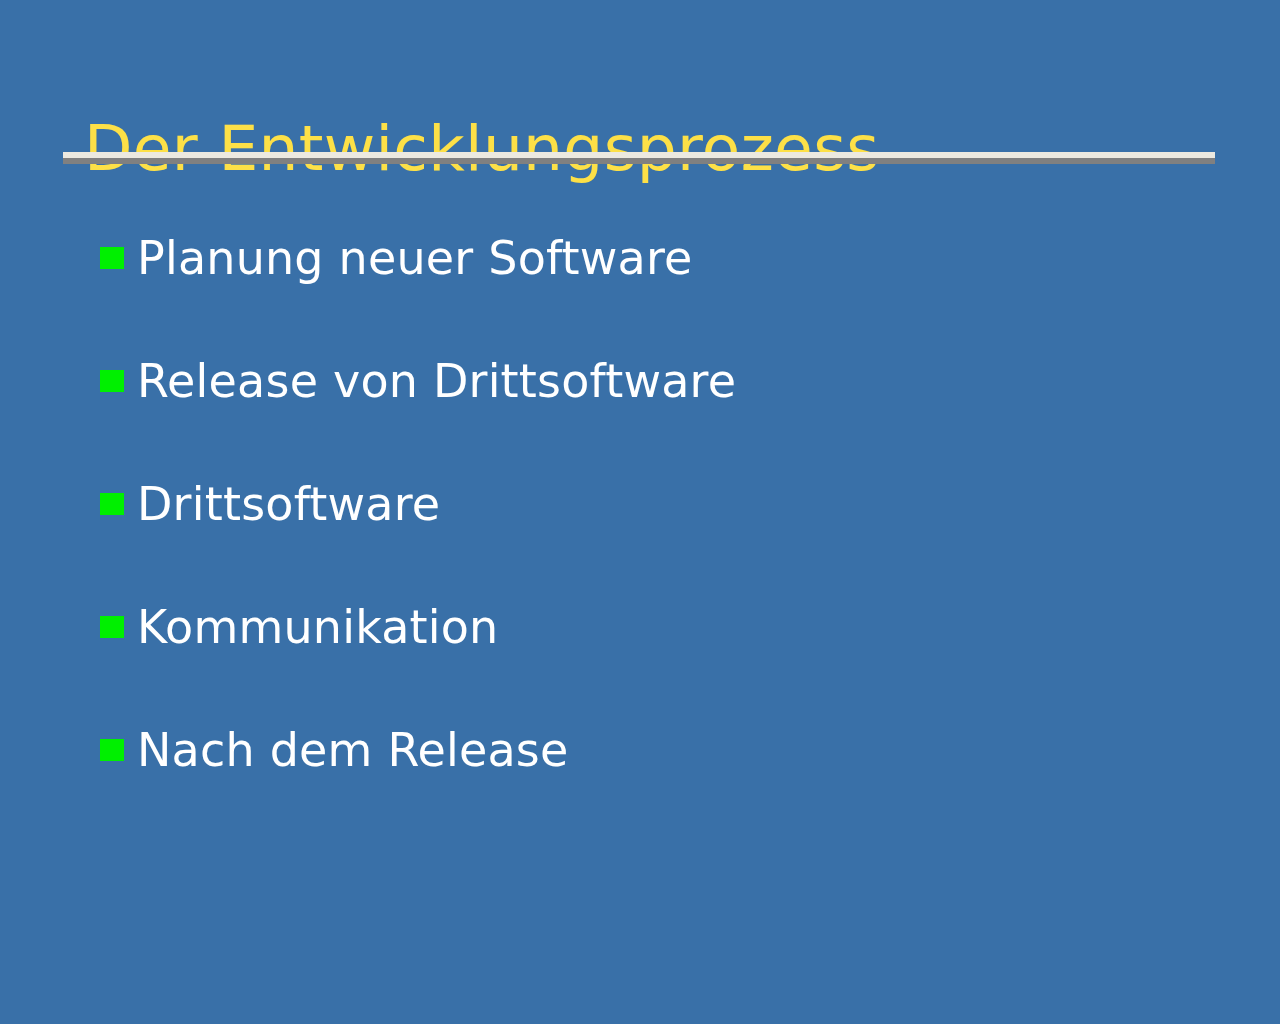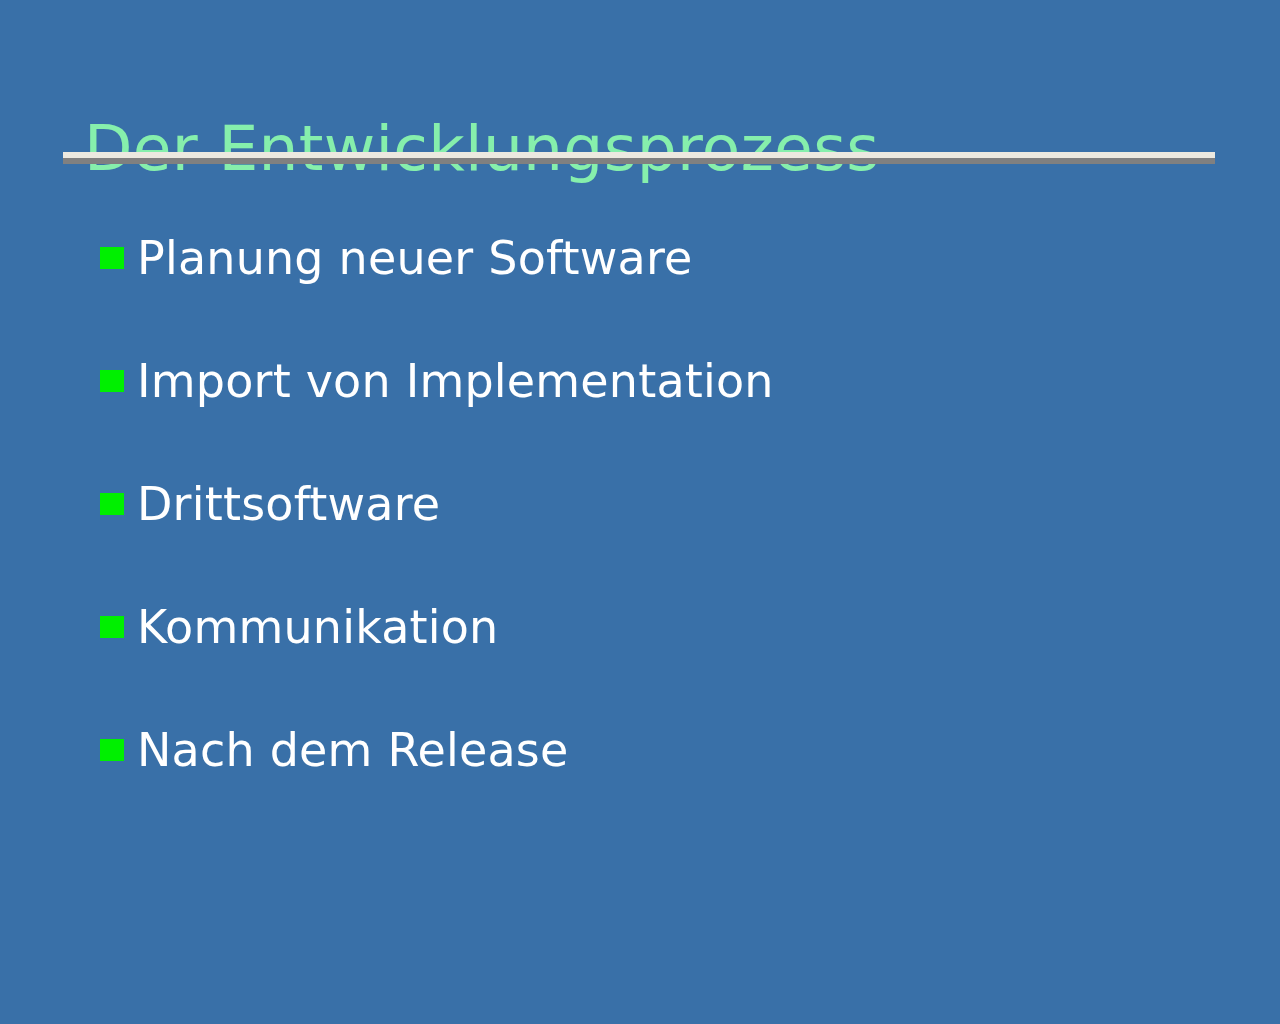--- a/index.html
+++ b/index.html
@@ -28,21 +28,21 @@
     left: 63px;
     top: 64px;
     width: 1152px;
   }
 
   .slide-title {
     font-family: "DejaVu Sans", sans-serif;
     font-size: 63px;
     font-weight: 400;
     line-height: 86px;
-    color: #86efac;
+    color: #fde047;
     letter-spacing: 0.3px;
     white-space: nowrap;
     padding-left: 21px;
   }
 
   .title-rule {
     position: absolute;
     left: 63px;
     top: 152px;
     width: 1152px;
@@ -114,21 +114,21 @@
   <ul class="bullet-list">
 
     <li class="bullet-item">
       <span class="bullet-marker"></span>
       <span class="bullet-text">Planung neuer Software</span>
     </li>
 
 
     <li class="bullet-item">
       <span class="bullet-marker"></span>
-      <span class="bullet-text">Import von Implementation</span>
+      <span class="bullet-text">Release von Drittsoftware</span>
     </li>
 
     <li class="bullet-item">
       <span class="bullet-marker"></span>
       <span class="bullet-text">Drittsoftware</span>
     </li>
 
     <li class="bullet-item">
       <span class="bullet-marker"></span>
       <span class="bullet-text">Kommunikation</span>

